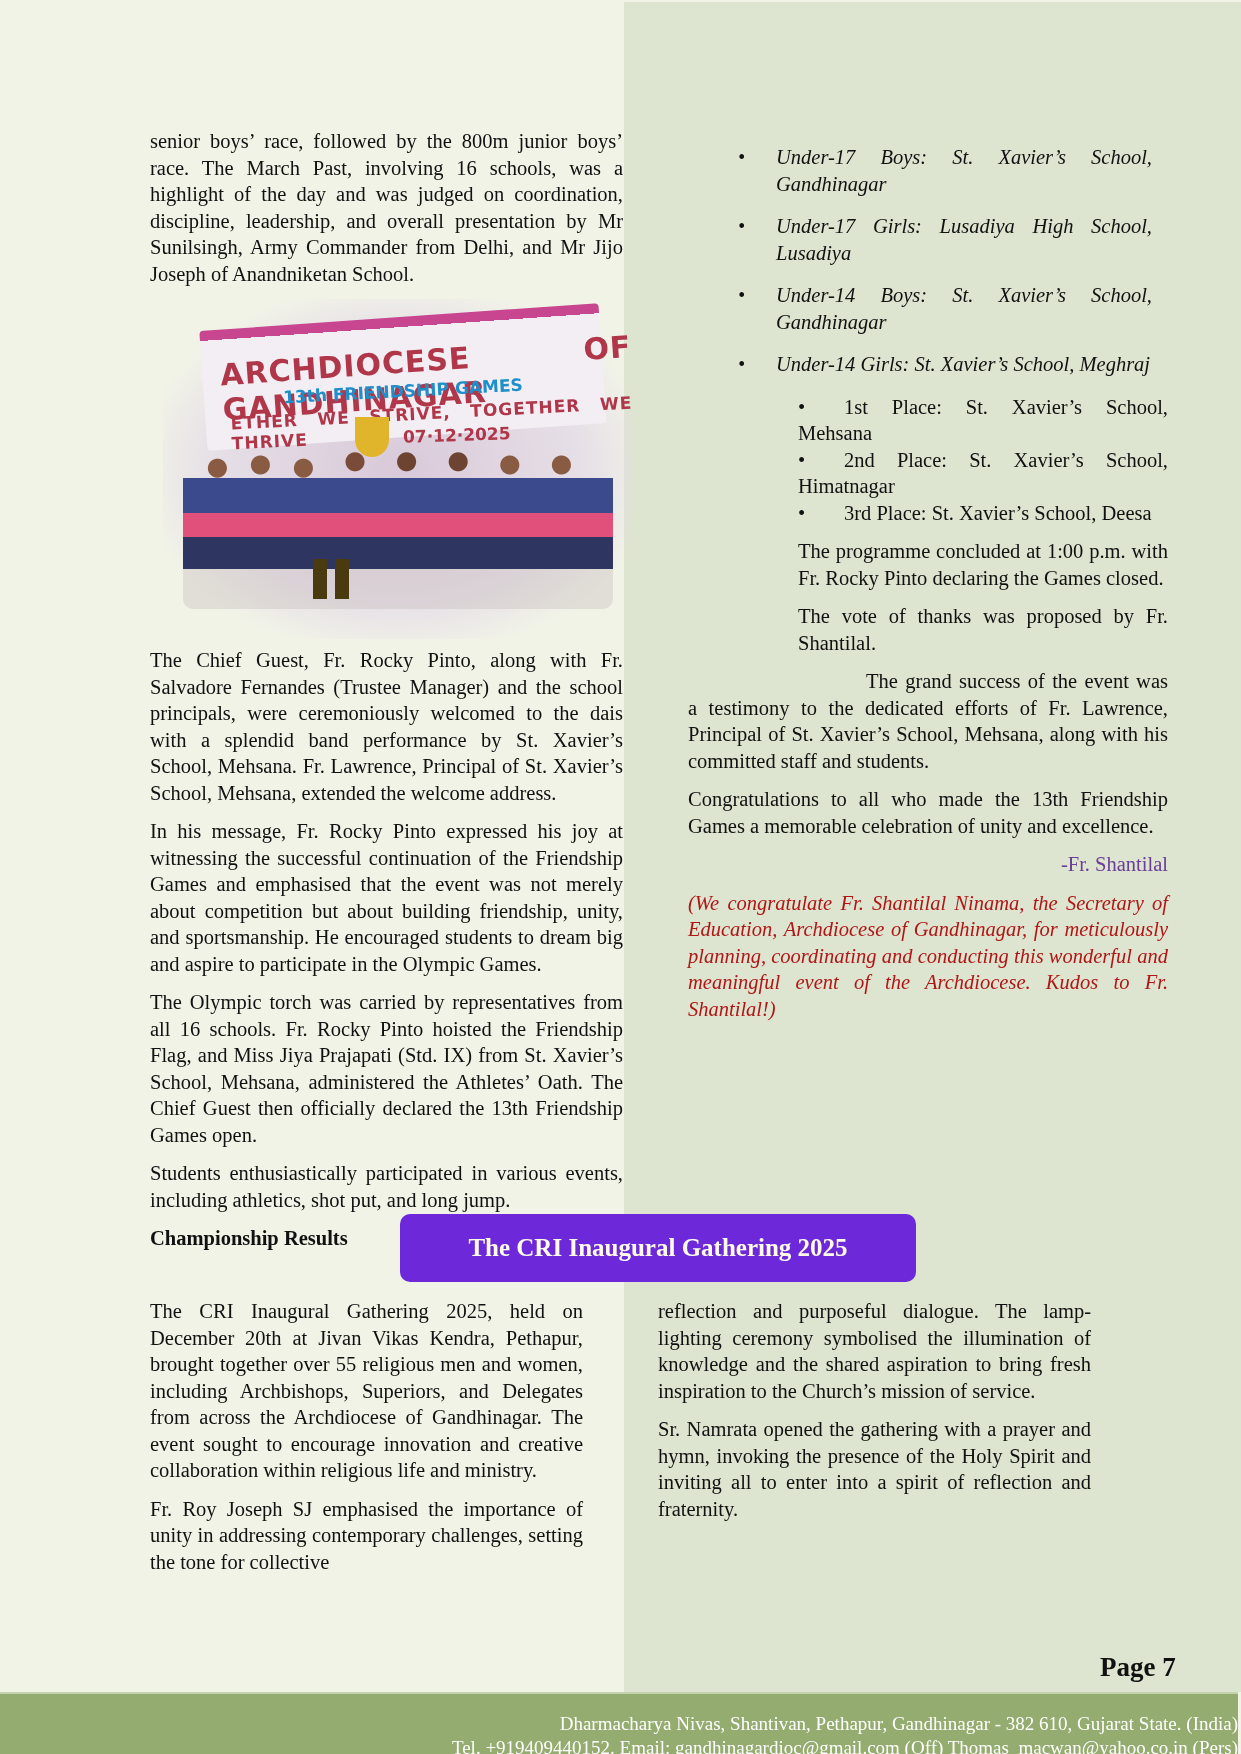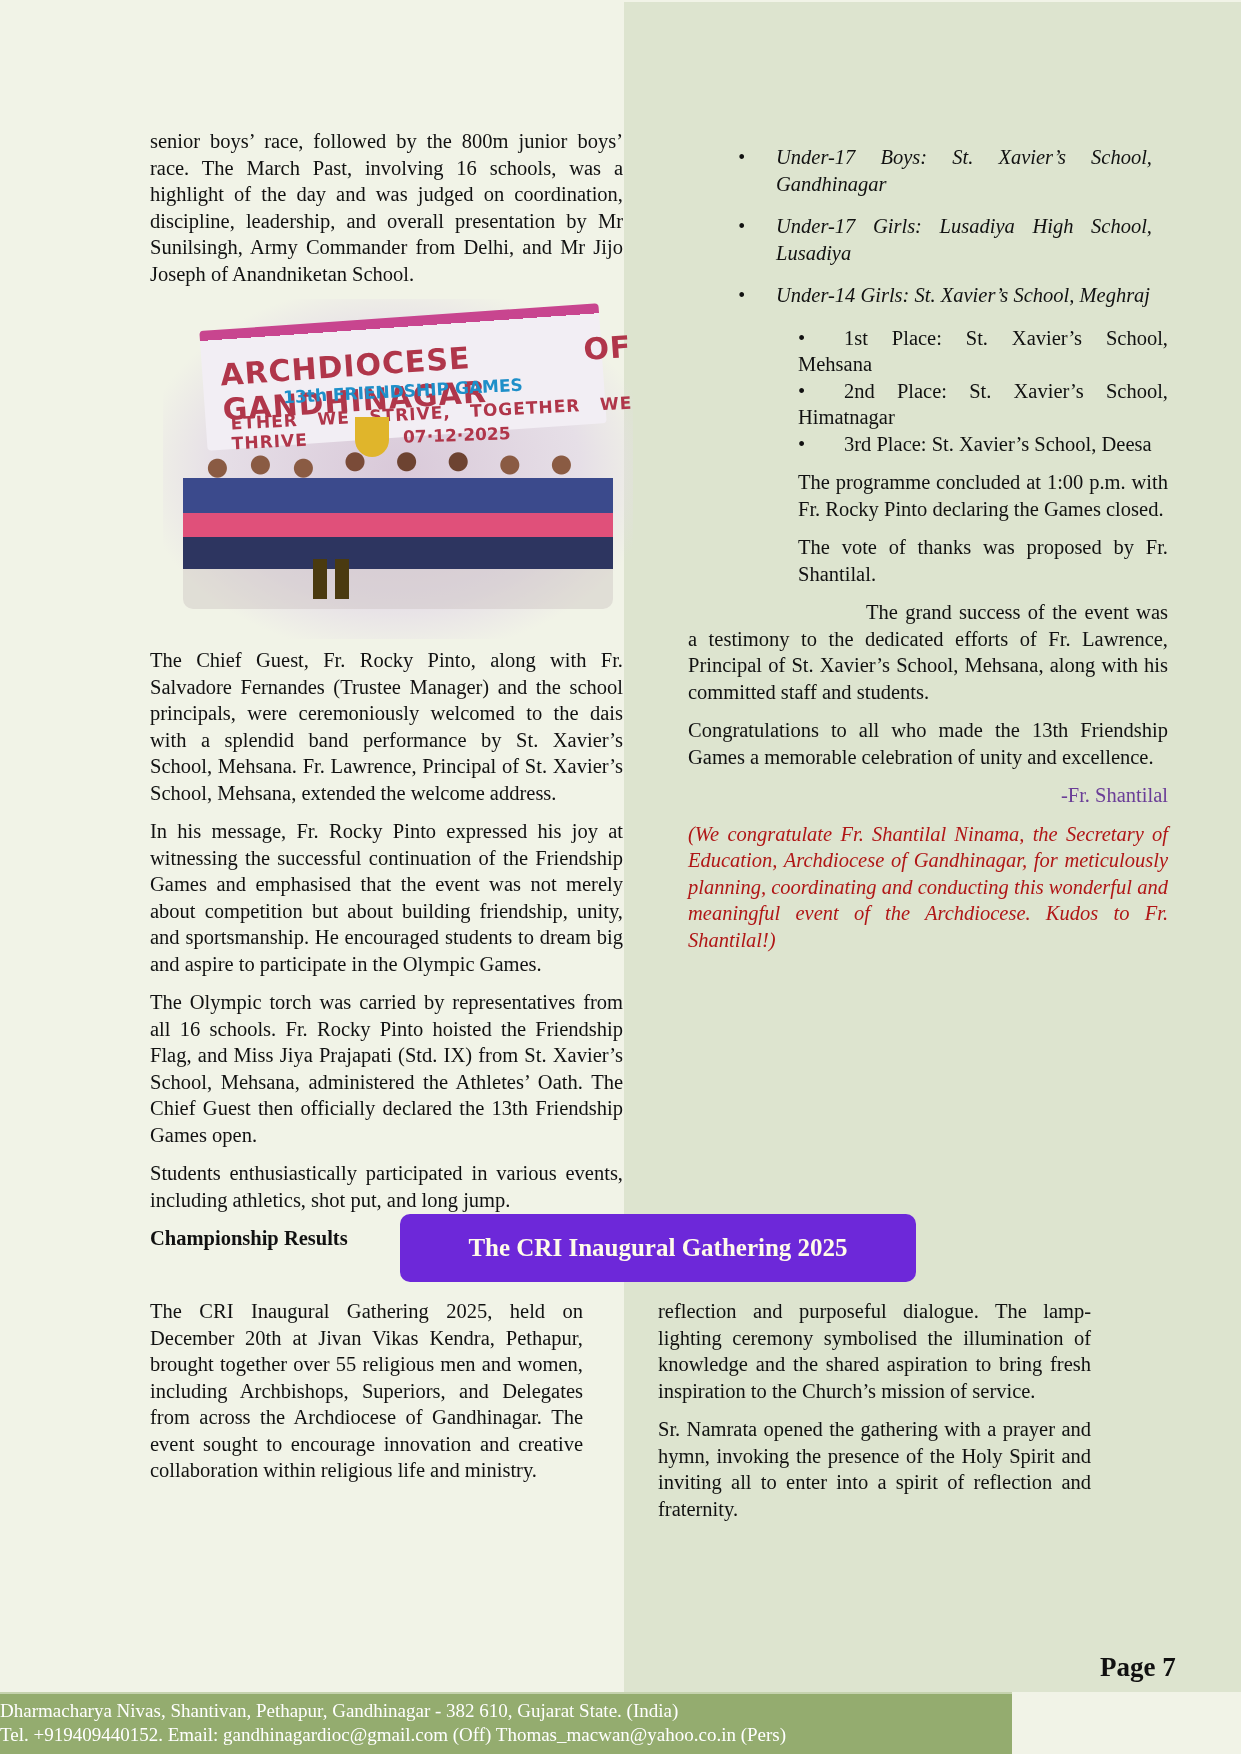--- a/index.html
+++ b/index.html
@@ -71,24 +71,24 @@
       color: #fffbe9; font-weight: bold; font-size: 25px;
       display: flex; align-items: center; justify-content: center;
     }
     .cri-left { left: 150px; top: 1298px; width: 433px; }
     .cri-right { left: 658px; top: 1298px; width: 433px; }
 
     .page-number {
       position: absolute; left: 1100px; top: 1652px; font-weight: bold; font-size: 27px;
     }
     .footer {
-      position: absolute; left: 0; top: 1692px; width: 1012px; height: 62px;
+      position: absolute; left: 0; top: 1692px; width: 1238px; height: 62px;
       background: #94ac6f; border-top: 2px solid #c5d2ae;
-      color: #ffffff; text-align: left; font-size: 19px; line-height: 24px;
-      padding-top: 5px; box-sizing: border-box;
+      color: #ffffff; text-align: right; font-size: 19px; line-height: 24px;
+      padding-top: 18px; box-sizing: border-box;
     }
   </style>
 </head>
 <body>
 
 <div class="right-panel"></div>
 
 <div class="col left-col">
   <p>senior boys’ race, followed by the 800m junior boys’ race. The March Past, involving 16 schools, was a highlight of the day and was judged on coordination, discipline, leadership, and overall presentation by Mr Sunilsingh, Army Commander from Delhi, and Mr Jijo Joseph of Anandniketan School.</p>
   <div class="photo">
@@ -106,20 +106,21 @@
   <p>In his message, Fr. Rocky Pinto expressed his joy at witnessing the successful continuation of the Friendship Games and emphasised that the event was not merely about competition but about building friendship, unity, and sportsmanship. He encouraged students to dream big and aspire to participate in the Olympic Games.</p>
   <p>The Olympic torch was carried by representatives from all 16 schools. Fr. Rocky Pinto hoisted the Friendship Flag, and Miss Jiya Prajapati (Std. IX) from St. Xavier’s School, Mehsana, administered the Athletes’ Oath. The Chief Guest then officially declared the 13th Friendship Games open.</p>
   <p>Students enthusiastically participated in various events, including athletics, shot put, and long jump.</p>
   <p class="h-bold">Championship Results</p>
 </div>
 
 <div class="col right-col" style="left:688px; width:480px;">
   <ul class="results-list">
     <li>Under-17 Boys: St. Xavier’s School, Gandhinagar</li>
     <li>Under-17 Girls: Lusadiya High School, Lusadiya</li>
+    <li>Under-14 Boys: St. Xavier’s School, Gandhinagar</li>
     <li>Under-14 Girls: St. Xavier’s School, Meghraj</li>
   </ul>
   <div class="indent-block">
     <ul class="winners-list">
       <li><span class="bullet">•</span><span>1st Place: St. Xavier’s School, Mehsana</span></li>
       <li><span class="bullet">•</span><span>2nd Place: St. Xavier’s School, Himatnagar</span></li>
       <li><span class="bullet">•</span><span>3rd Place: St. Xavier’s School, Deesa</span></li>
     </ul>
     <p>The programme concluded at 1:00 p.m. with Fr. Rocky Pinto declaring the Games closed.</p>
     <p>The vote of thanks was proposed by Fr. Shantilal.</p>
@@ -129,20 +130,21 @@
   <p class="signature">-Fr. Shantilal</p>
   <p class="congrats-note"> (We congratulate Fr. Shantilal Ninama, the Secretary of Education, Archdiocese of Gandhinagar, for meticulously planning, coordinating and conducting this wonderful and meaningful event of the Archdiocese. Kudos to Fr. Shantilal!)</p>
 </div>
 
 <div class="section-banner">
   <span>The CRI Inaugural Gathering 2025</span>
 </div>
 
 <div class="col cri-left">
   <p>The CRI Inaugural Gathering 2025, held on December 20th at Jivan Vikas Kendra, Pethapur, brought together over 55 religious men and women, including Archbishops, Superiors, and Delegates from across the Archdiocese of Gandhinagar. The event sought to encourage innovation and creative collaboration within religious life and ministry.</p>
+  <p>Fr. Roy Joseph SJ emphasised the importance of unity in addressing contemporary challenges, setting the tone for collective</p>
 </div>
 <div class="col cri-right">
   <p>reflection and purposeful dialogue. The lamp-lighting ceremony symbolised the illumination of knowledge and the shared aspiration to bring fresh inspiration to the Church’s mission of service.</p>
   <p>Sr. Namrata opened the gathering with a prayer and hymn, invoking the presence of the Holy Spirit and inviting all to enter into a spirit of reflection and fraternity.</p>
 </div>
 
 <div class="page-number">Page 7</div>
 
 <div class="footer">
   <div>Dharmacharya Nivas, Shantivan, Pethapur, Gandhinagar - 382 610, Gujarat State. (India)</div>

